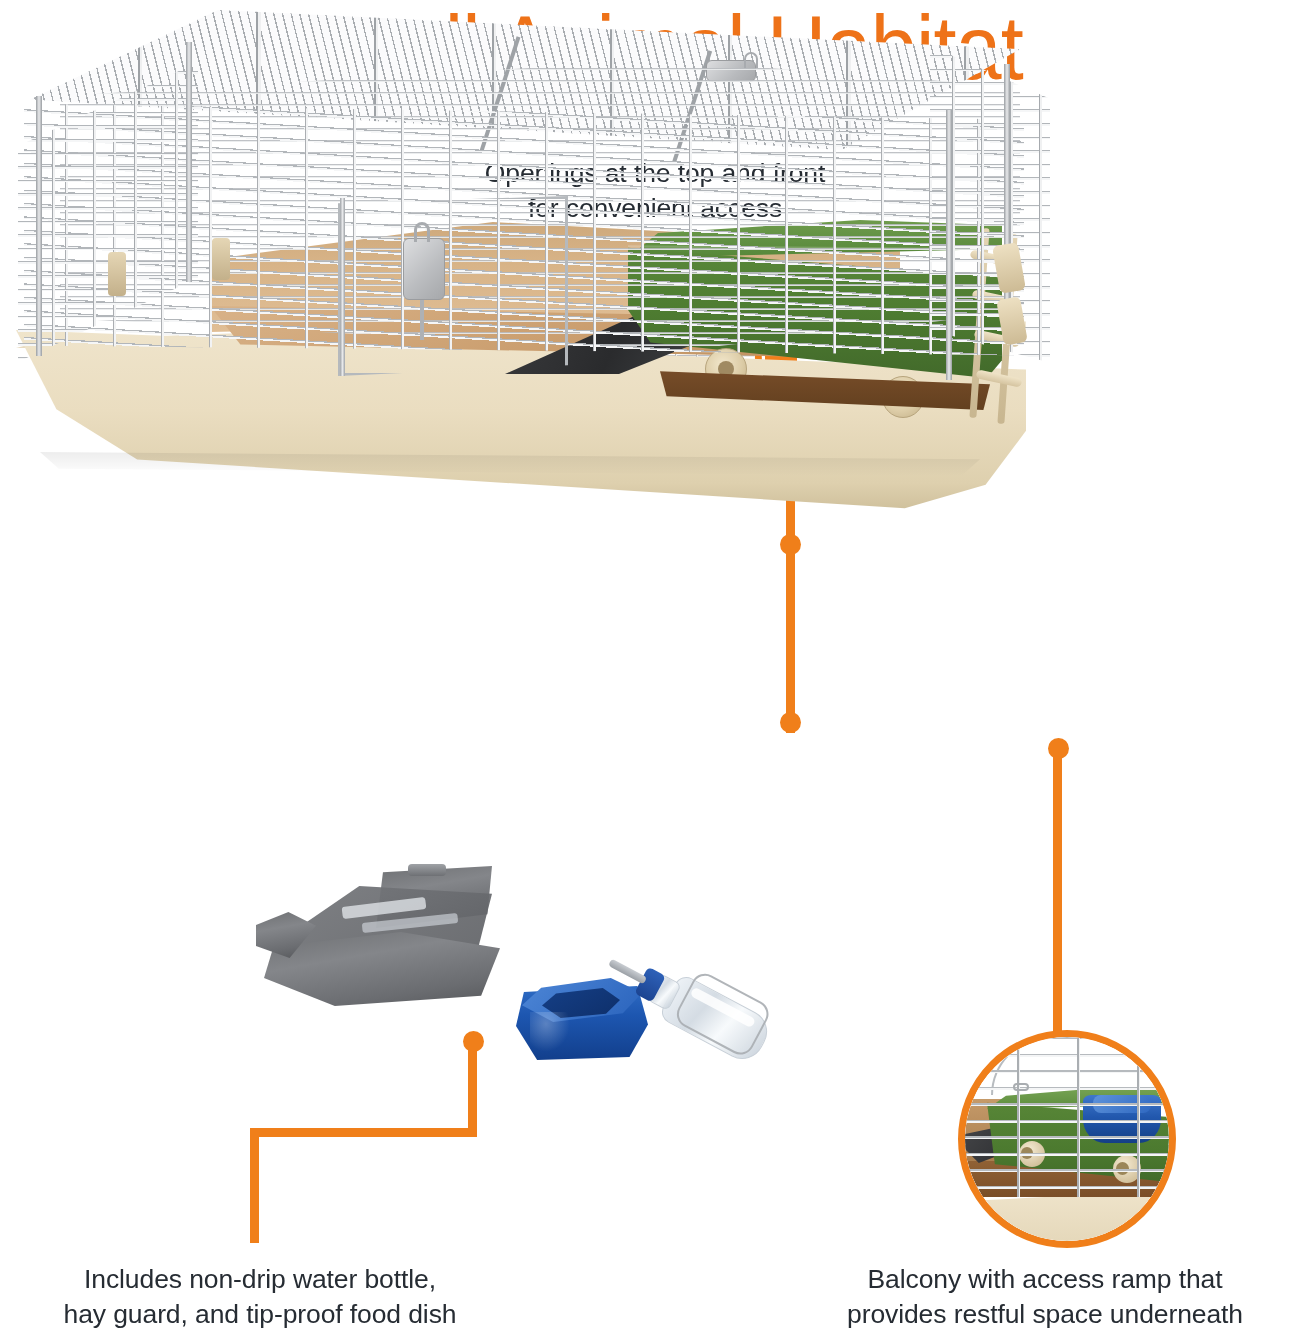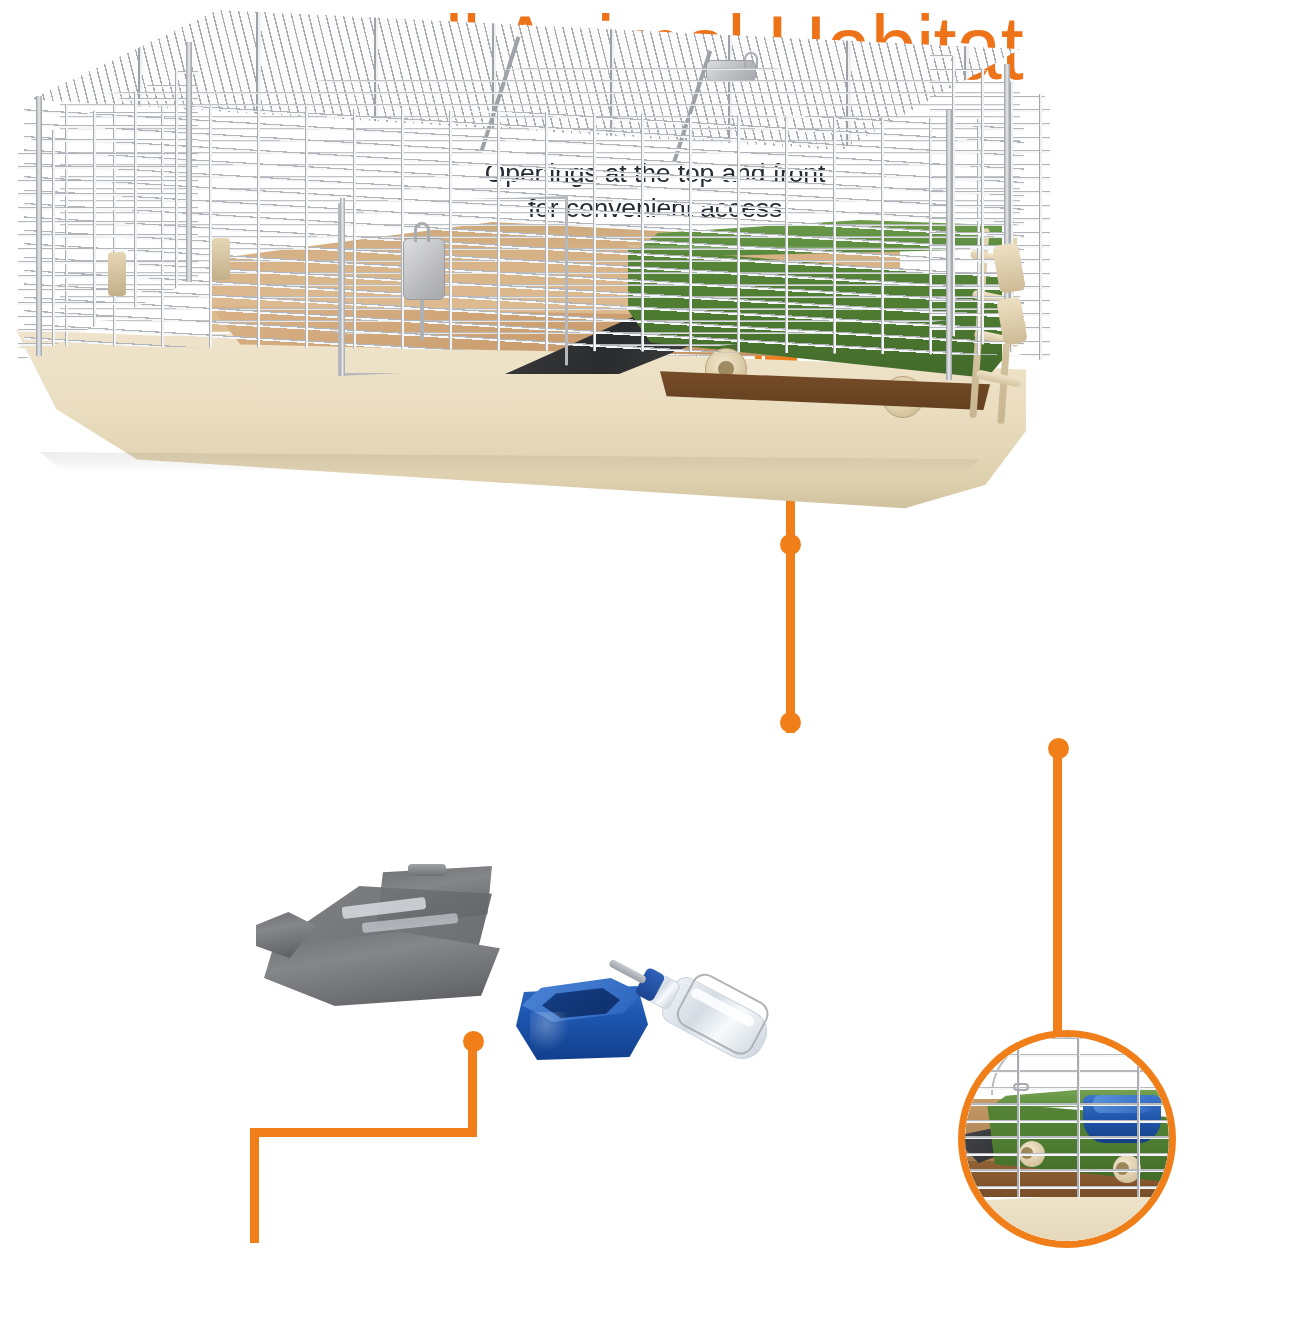--- a/index.html
+++ b/index.html
@@ -497,14 +497,18 @@
            background:repeating-linear-gradient(to right,
              rgba(0,0,0,0) 0px, rgba(0,0,0,0) 52px,
              #aaaeb2 52px, #aaaeb2 53.6px, #f0f1f2 53.6px, #f0f1f2 55.4px,
              rgba(0,0,0,0) 55.4px, rgba(0,0,0,0) 60px);"></div>
 
       <div class="art" style="left:48px; top:46px; width:16px; height:8px;
            border:2px solid #a9adb1; border-radius:4px;"></div>
     </div>
   </div>
 
+  <div class="caption" id="cap-left">Includes non-drip water bottle,
+hay guard, and tip-proof food dish</div>
+  <div class="caption" id="cap-right">Balcony with access ramp that
+provides restful space underneath</div>
 
 </div>
 
 </body></html>

